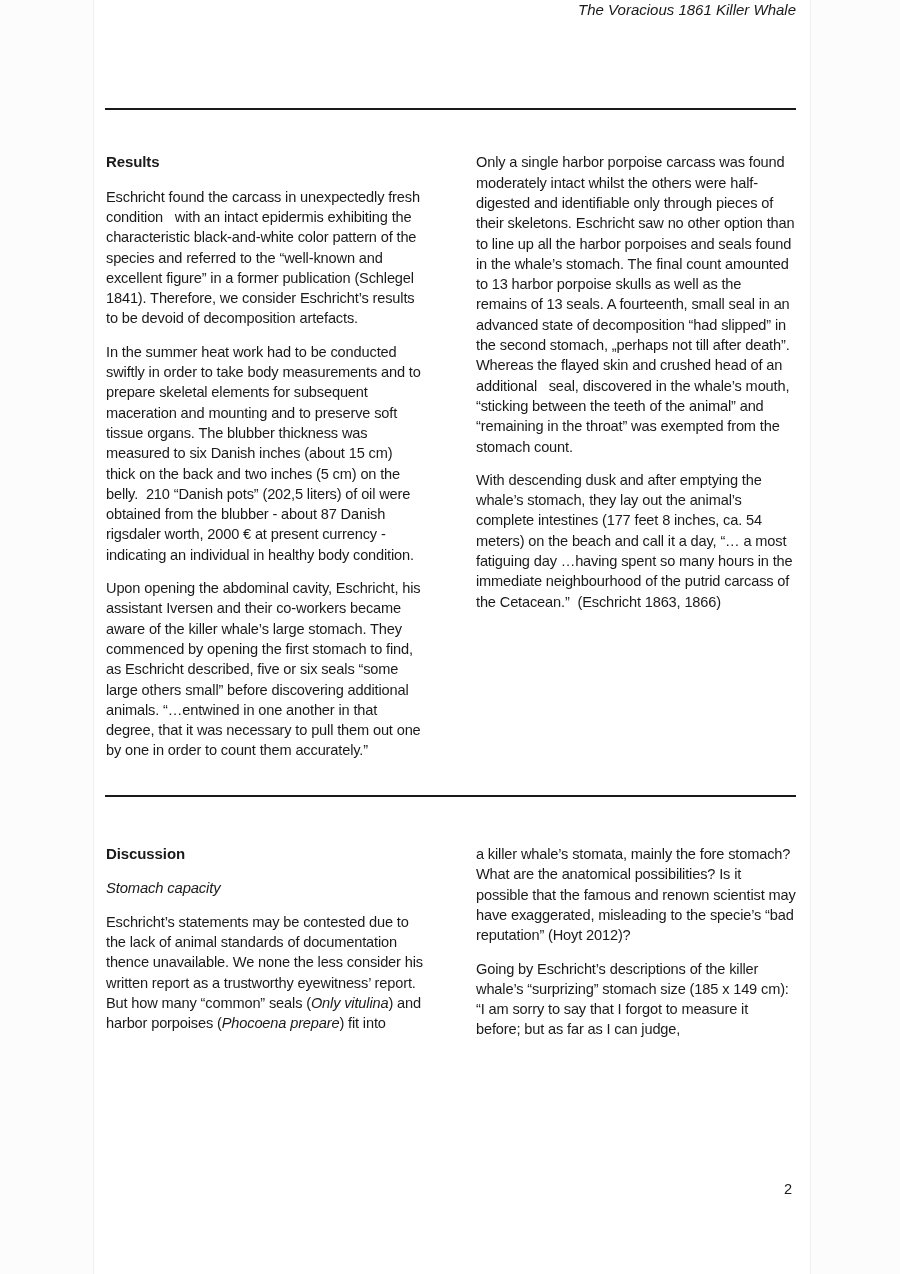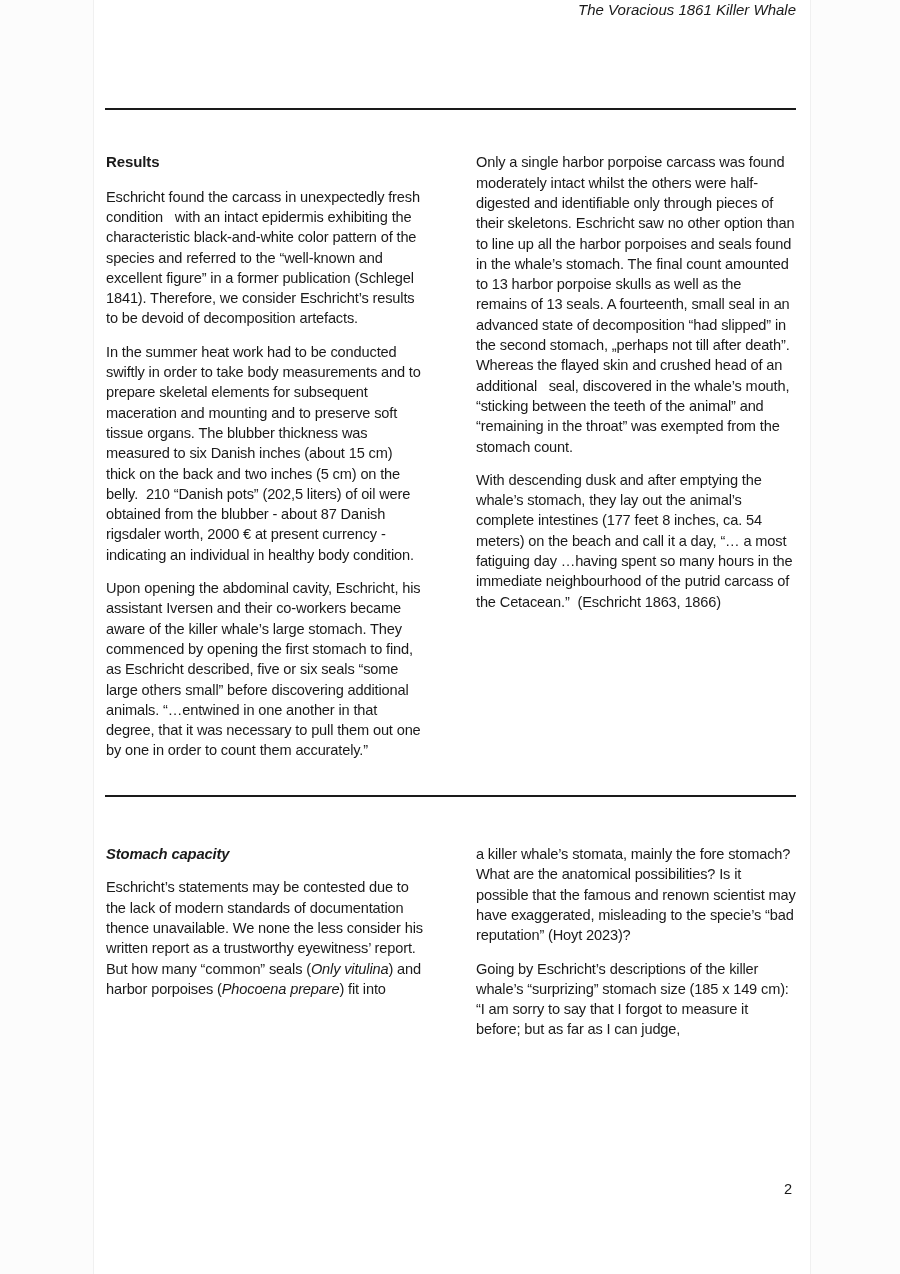--- a/index.html
+++ b/index.html
@@ -49,21 +49,21 @@
 
   .col h2 {
     font-size: 15px;
     font-weight: 700;
     margin: 0 0 14px 0;
     line-height: 20.3px;
     letter-spacing: -0.1px;
   }
   .col h3 {
     font-size: 14.8px;
-    font-weight: 700;
+    font-weight: 400;
     font-style: italic;
     margin: 0 0 13px 0;
     line-height: 20.3px;
   }
   .col p {
     margin: 0 0 13px 0;
     white-space: pre-wrap;
   }
   .col p:last-child { margin-bottom: 0; }
   .species { font-style: italic; }
@@ -102,24 +102,25 @@
     <div class="col right">
       <p>Only a single harbor porpoise carcass was found moderately intact whilst the others were half-digested and identifiable only through pieces of their skeletons. Eschricht saw no other option than to line up all the harbor porpoises and seals found in the whale’s stomach. The final count amounted to 13 harbor porpoise skulls as well as the remains of 13 seals. A fourteenth, small seal in an advanced state of decomposition “had slipped” in the second stomach, „perhaps not till after death”. Whereas the flayed skin and crushed head of an additional   seal, discovered in the whale’s mouth, “sticking between the teeth of the animal” and “remaining in the throat” was exempted from the stomach count.</p>
       <p>With descending dusk and after emptying the whale’s stomach, they lay out the animal’s complete intestines (177 feet 8 inches, ca. 54 meters) on the beach and call it a day, “… a most fatiguing day …having spent so many hours in the immediate neighbourhood of the putrid carcass of the Cetacean.”  (Eschricht 1863, 1866)</p>
     </div>
   </section>
 
   <hr class="rule second">
 
   <section class="two-col discussion">
     <div class="col left">
+      <h2>Discussion</h2>
       <h3>Stomach capacity</h3>
-      <p><span>Eschricht’s statements may be contested due to the lack of modern standards of documentation thence unavailable. We none the less consider his written report as a trustworthy eyewitness’ report. But how many “common” seals (</span><span class="species">Only vitulina</span><span>) and harbor porpoises (</span><span class="species">Phocoena prepare</span><span>) fit into</span></p>
+      <p><span>Eschricht’s statements may be contested due to the lack of animal standards of documentation thence unavailable. We none the less consider his written report as a trustworthy eyewitness’ report. But how many “common” seals (</span><span class="species">Only vitulina</span><span>) and harbor porpoises (</span><span class="species">Phocoena prepare</span><span>) fit into</span></p>
     </div>
     <div class="col right">
-      <p>a killer whale’s stomata, mainly the fore stomach? What are the anatomical possibilities? Is it possible that the famous and renown scientist may have exaggerated, misleading to the specie’s “bad reputation” (Hoyt 2023)?</p>
+      <p>a killer whale’s stomata, mainly the fore stomach? What are the anatomical possibilities? Is it possible that the famous and renown scientist may have exaggerated, misleading to the specie’s “bad reputation” (Hoyt 2012)?</p>
       <p>Going by Eschricht’s descriptions of the killer whale’s “surprizing” stomach size (185 x 149 cm): “I am sorry to say that I forgot to measure it before; but as far as I can judge,</p>
     </div>
   </section>
 
 </div>
 
 <div class="page-number">2</div>
 
 </body></html>

